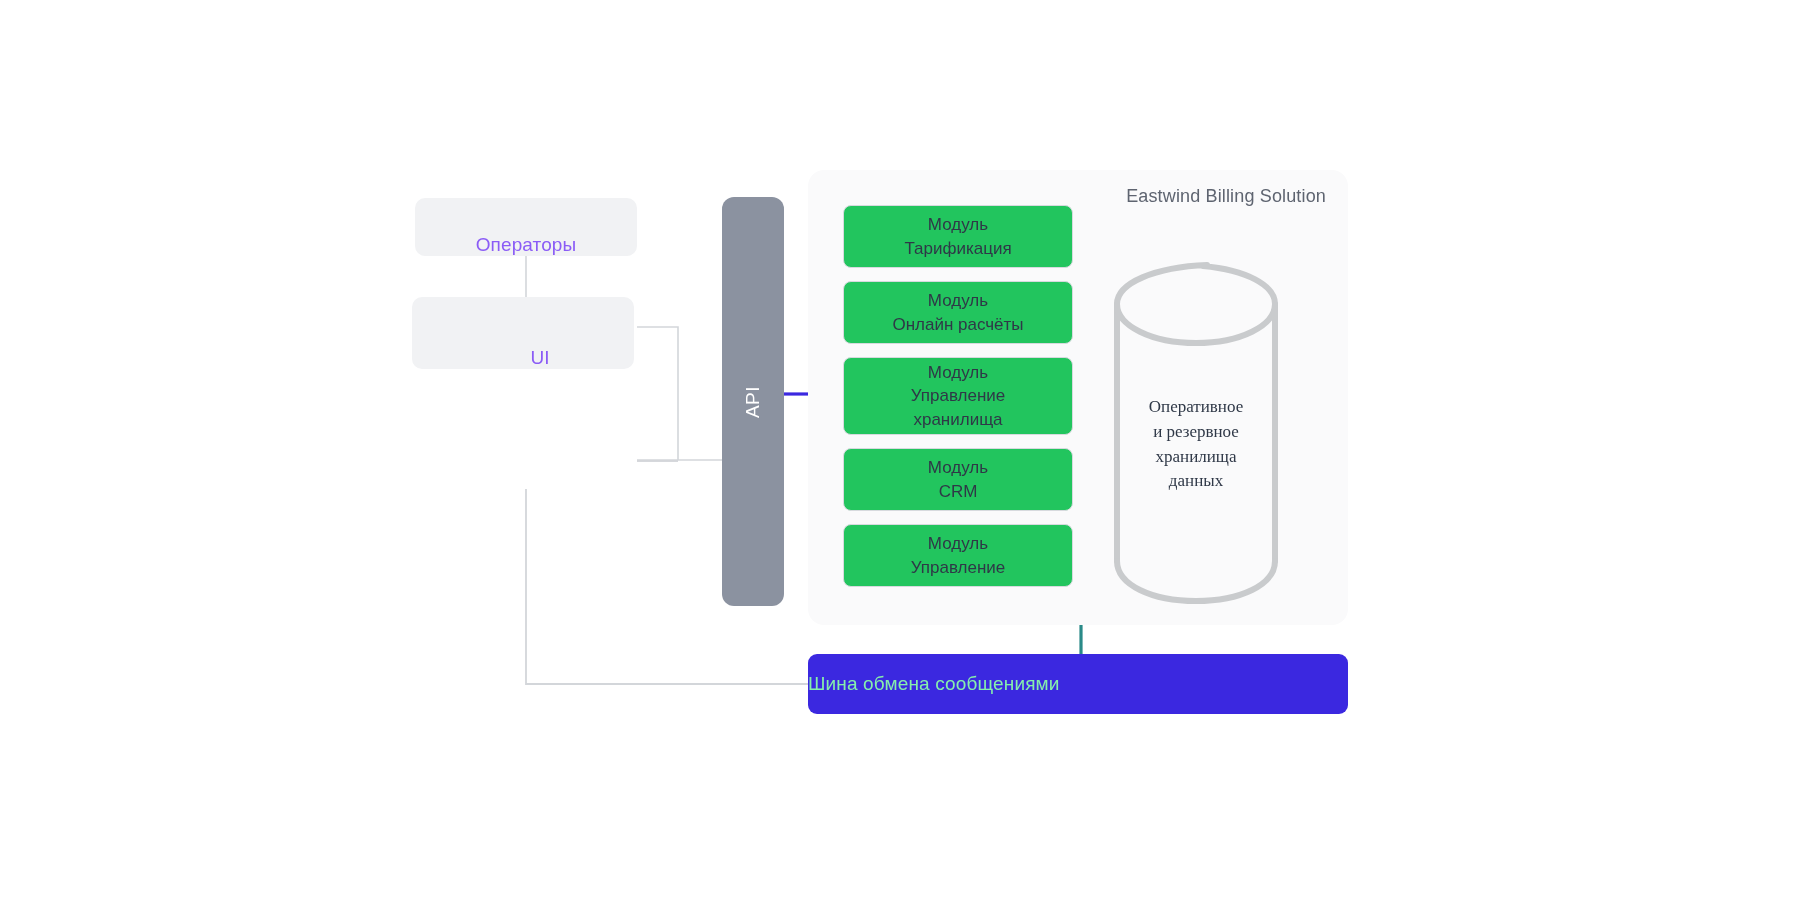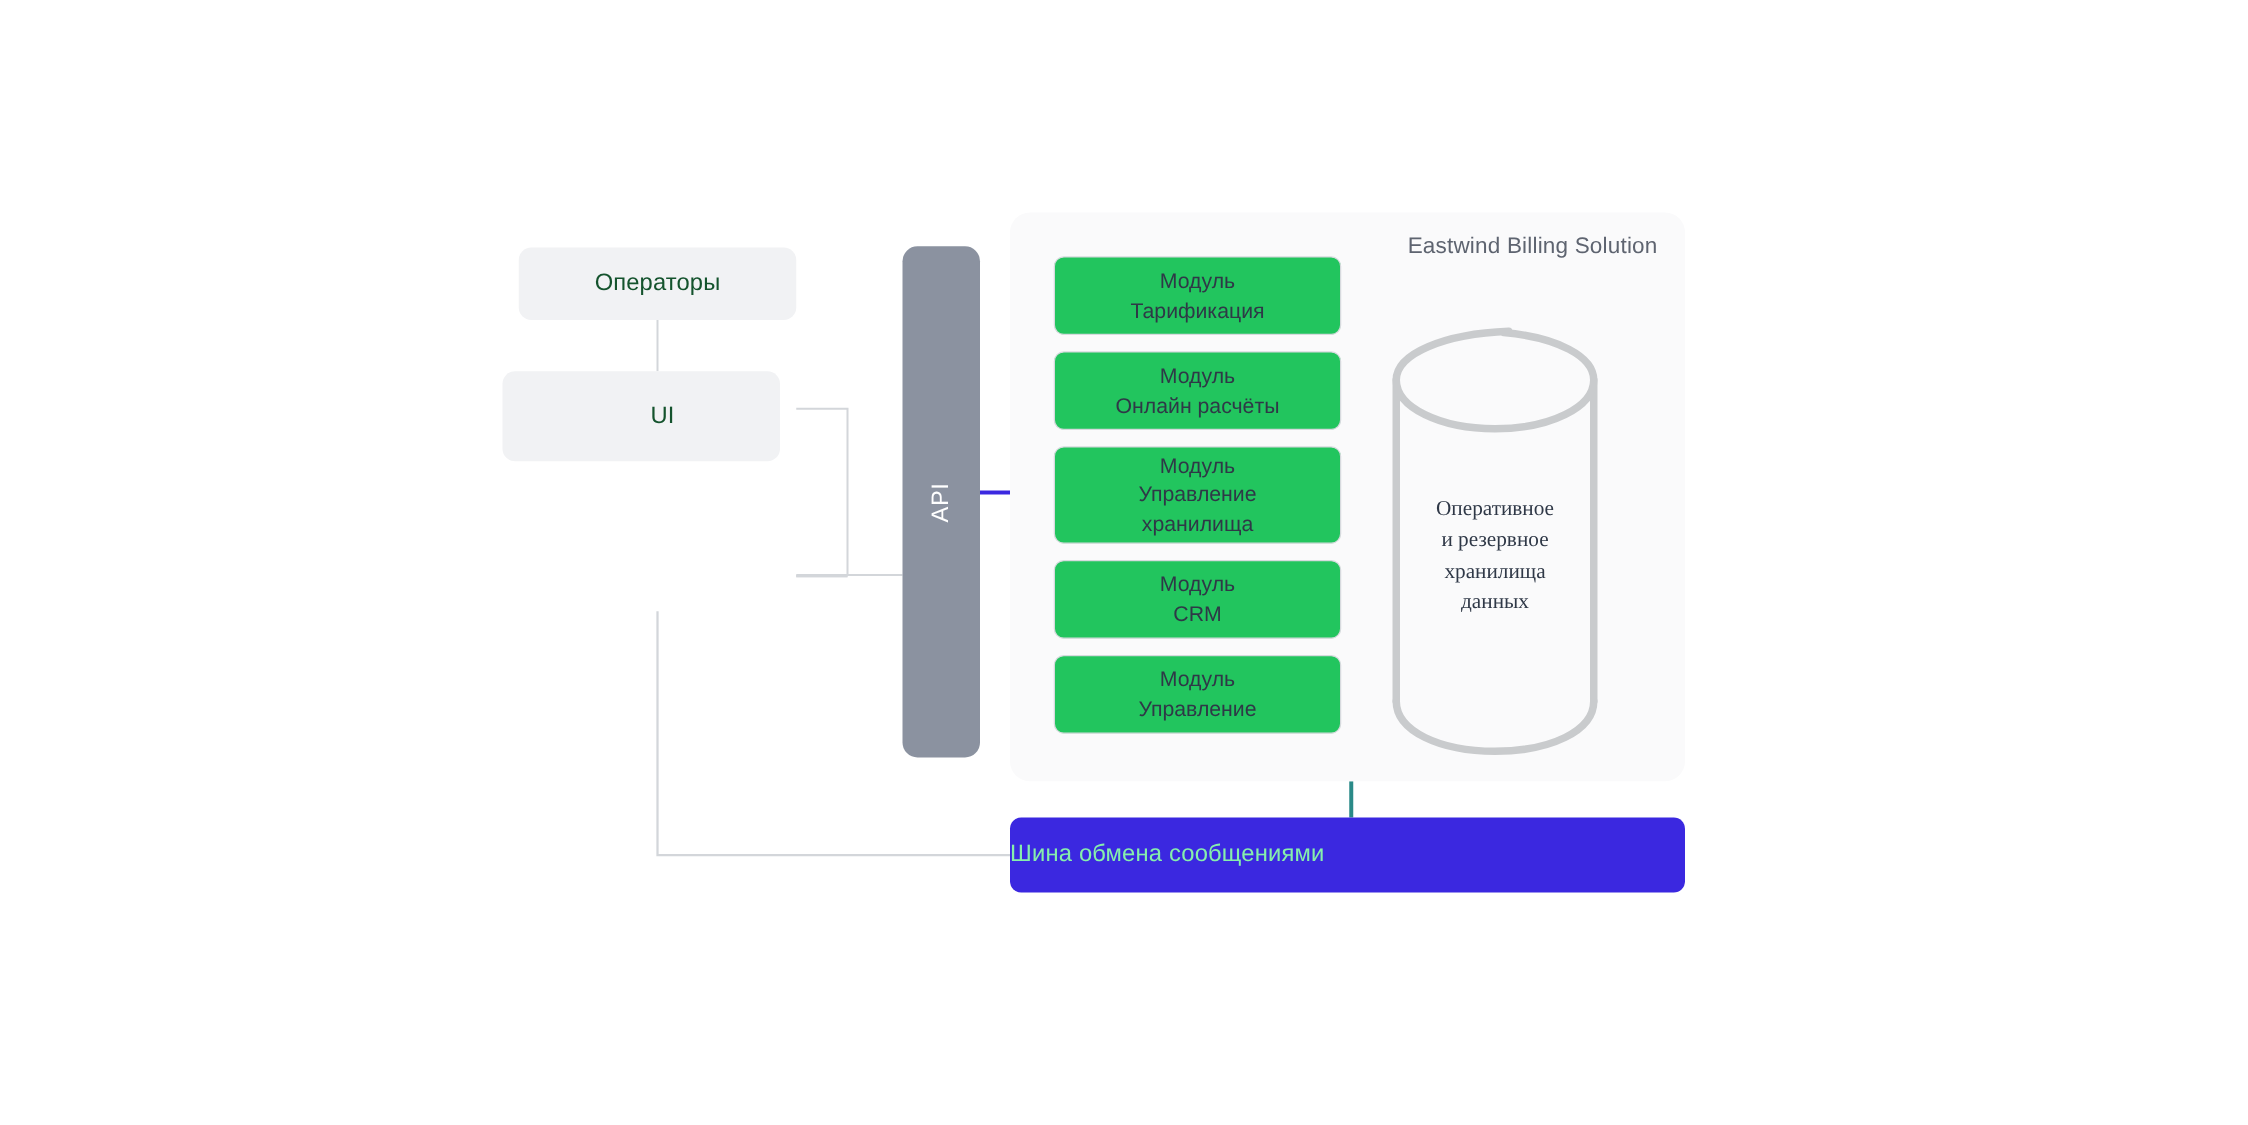--- a/index.html
+++ b/index.html
@@ -34,29 +34,29 @@
     height: 900px;
     pointer-events: none;
   }
 
   
   .left-box {
     position: absolute;
     background: #f1f2f4;
     border-radius: 10px;
     display: flex;
-    align-items: center;
-    justify-content: center;
-    color: #14532d;
+    align-items: flex-end;
+    justify-content: center;
+    color: #8b5cf6;
     font-size: 19px;
     letter-spacing: .1px;
     box-sizing: border-box;
   }
   #box-operators { left: 415px; top: 198px; width: 222px; height: 58px; }
-  #box-ui        { left: 402px; top: 297px; width: 222px; height: 72px; padding-left: 34px; }
+  #box-ui        { left: 412px; top: 297px; width: 222px; height: 72px; padding-left: 34px; }
   #box-external  { left: 415px; top: 432px; width: 222px; height: 57px; }
 
   
   #api-bar {
     position: absolute;
     left: 722px;
     top: 197px;
     width: 62px;
     height: 409px;
     background: #8b92a0;

